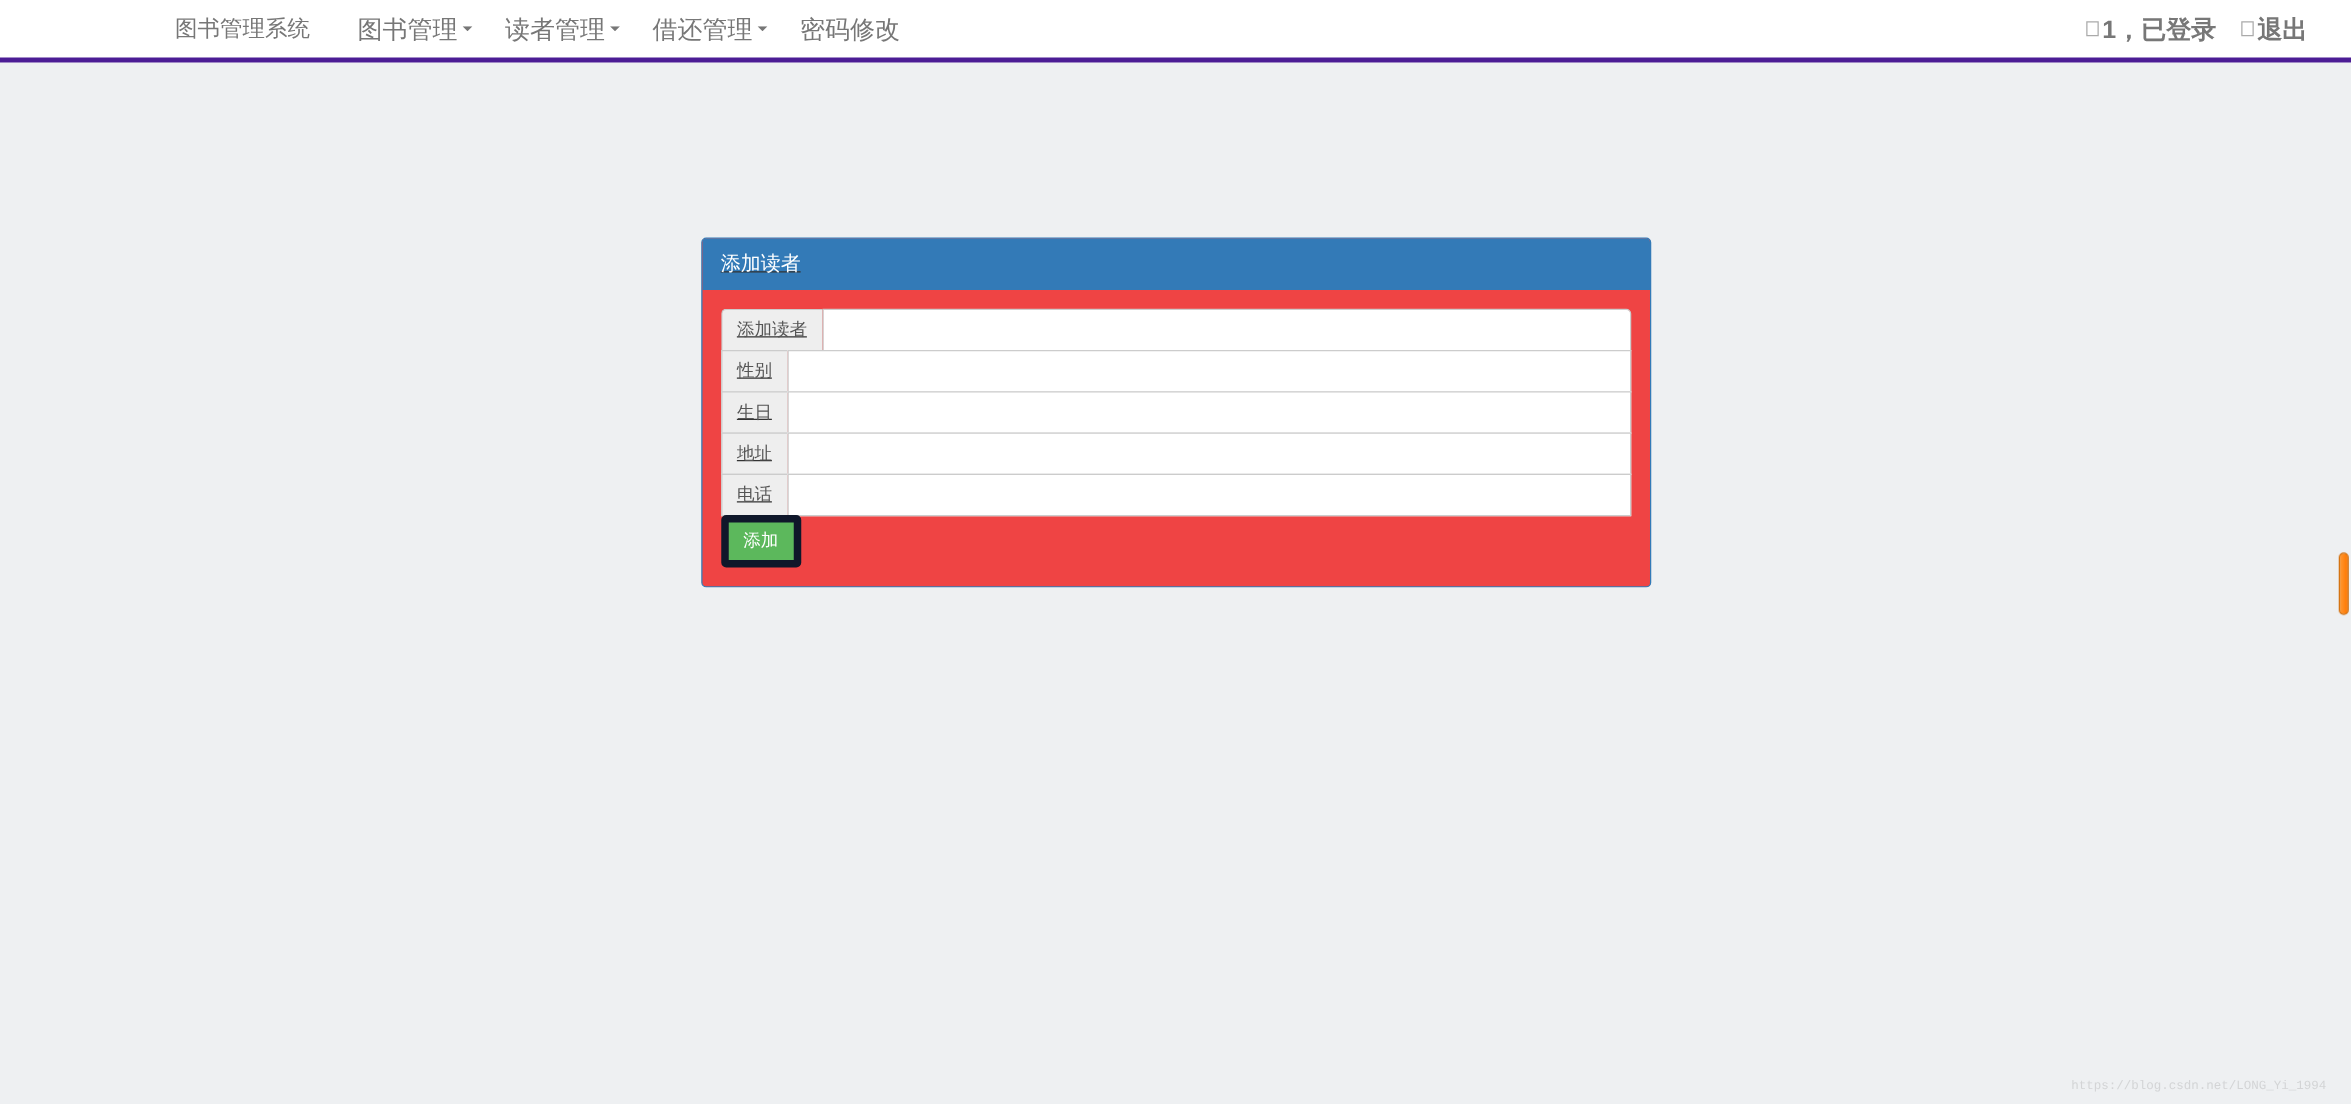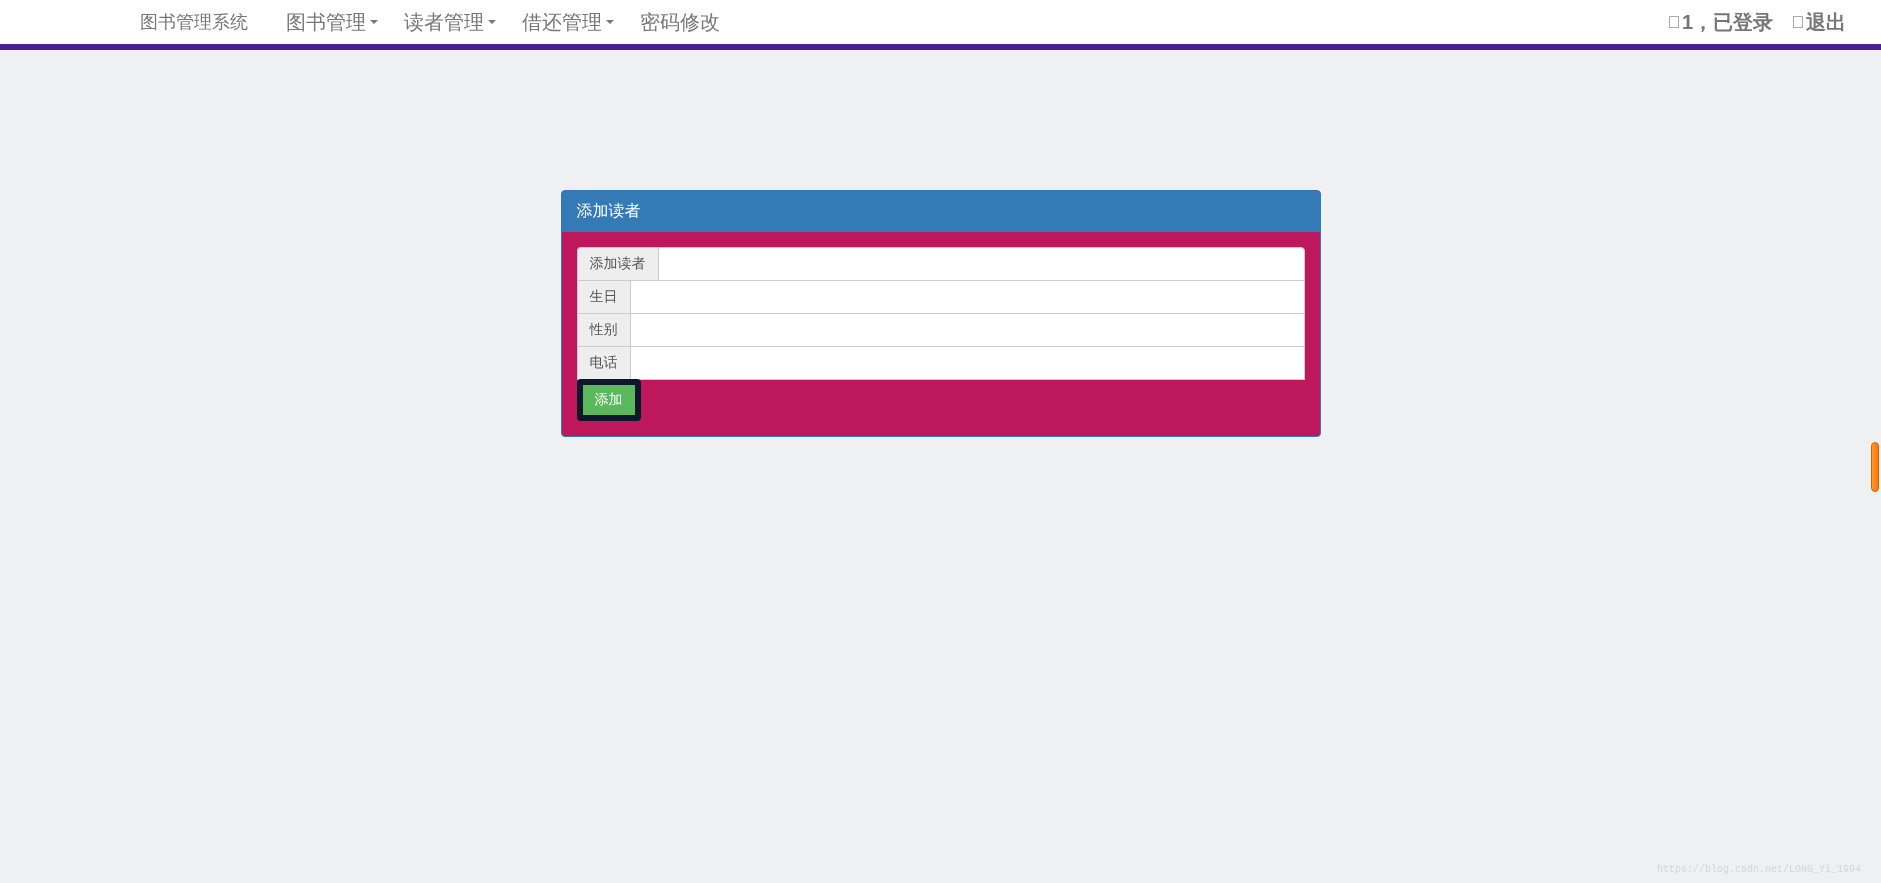--- a/index.html
+++ b/index.html
@@ -8,21 +8,21 @@
       padding: 0;
     }
     body {
       font-family: "Helvetica Neue", Helvetica, Arial, "Microsoft YaHei", sans-serif;
       font-size: 14px;
       color: #333;
       background: #eef0f2;
     }
     .navbar {
       background: #fff;
-      border-bottom: 6px solid #4c1d95;
+      border-bottom: 4px solid #4c1d95;
       height: 50px;
       display: flex;
       align-items: center;
       padding: 0 15px;
       justify-content: space-between;
     }
     .navbar-left {
       display: flex;
       align-items: center;
     }
@@ -72,22 +72,23 @@
       margin-right: 3px;
       font-size: 9px;
     }
     .container {
       max-width: 760px;
       margin: 140px auto 0;
     }
     .panel {
       border: 1px solid #337ab7;
       border-radius: 4px;
-      background: #be185d;
+      background: #ef4444;
       overflow: hidden;
+      text-decoration: underline;
     }
     .panel-heading {
       background: #337ab7;
       color: #fff;
       padding: 10px 15px;
       font-size: 16px;
     }
     .panel-body {
       padding: 15px;
     }
@@ -194,25 +195,29 @@
 
 <div class="container">
   <div class="panel">
     <div class="panel-heading">添加读者</div>
     <div class="panel-body">
       <div class="input-group">
         <span class="input-group-addon">添加读者</span>
         <input type="text" class="form-control" style="">
       </div>
       <div class="input-group">
+        <span class="input-group-addon">性别</span>
+        <input type="text" class="form-control" style="">
+      </div>
+      <div class="input-group">
         <span class="input-group-addon">生日</span>
         <input type="text" class="form-control" style="">
       </div>
       <div class="input-group">
-        <span class="input-group-addon">性别</span>
+        <span class="input-group-addon">地址</span>
         <input type="text" class="form-control" style="">
       </div>
       <div class="input-group">
         <span class="input-group-addon">电话</span>
         <input type="text" class="form-control" style="">
       </div>
       <button class="btn-success">添加</button>
     </div>
   </div>
 </div>

